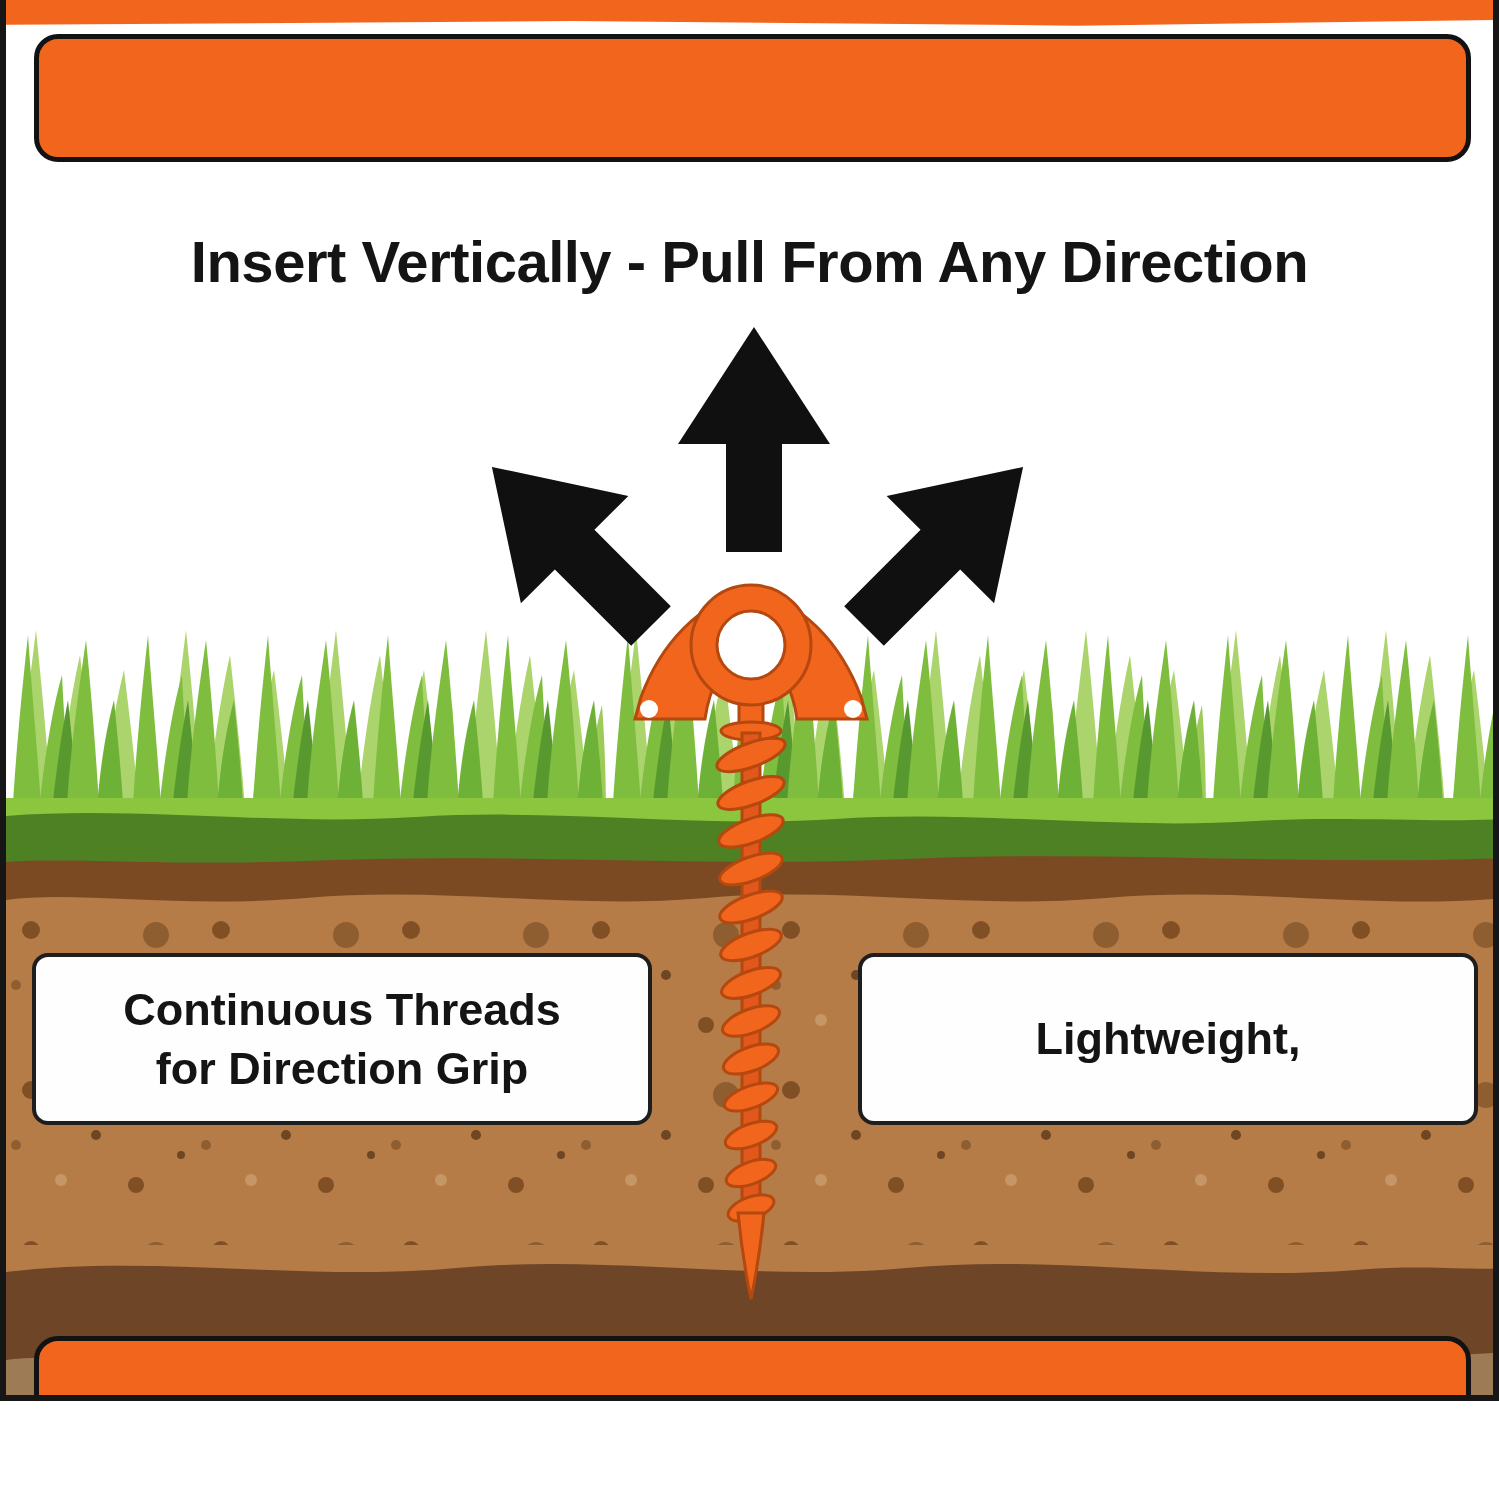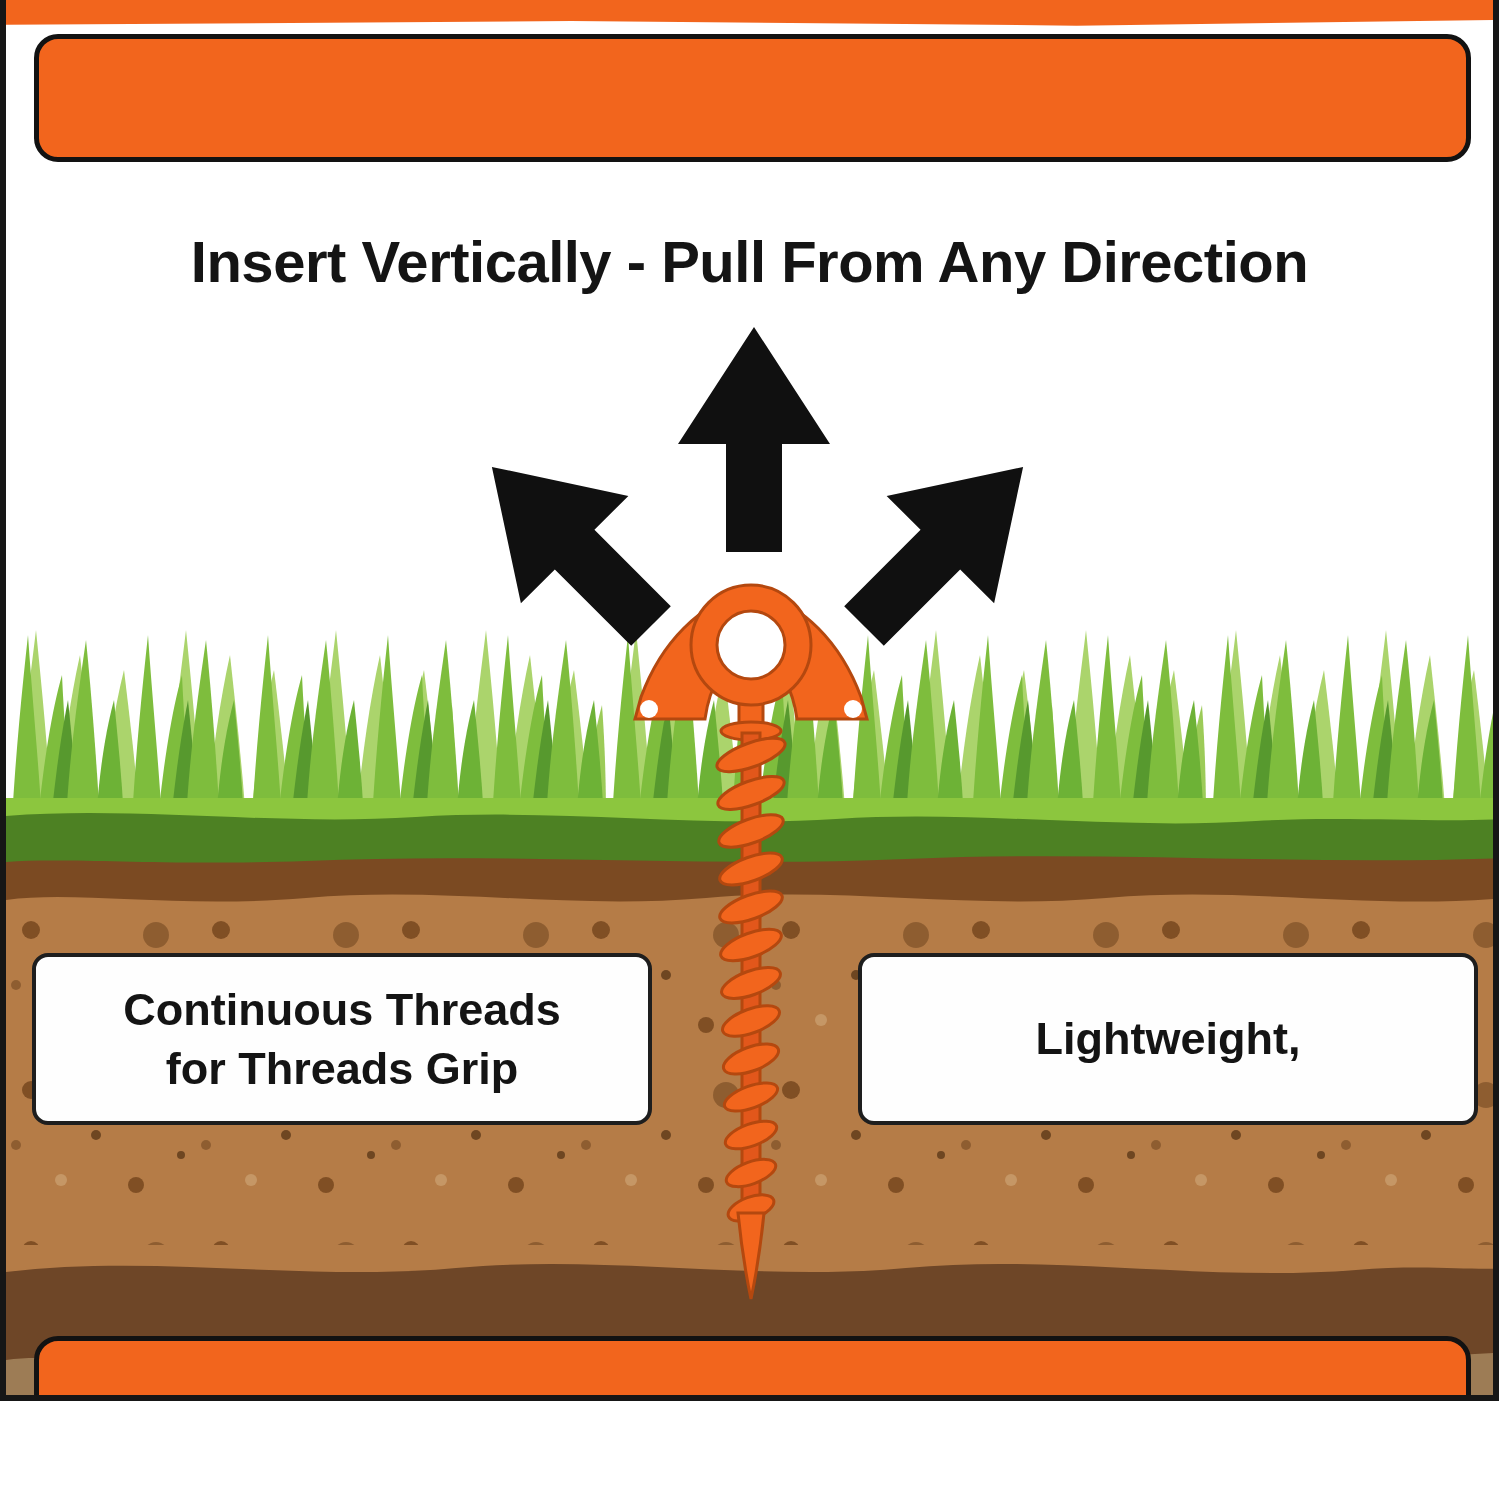--- a/index.html
+++ b/index.html
@@ -142,19 +142,19 @@
         <ellipse cx="160" cy="608" rx="26" ry="11" transform="rotate(-20 160 608)"></ellipse>
         <ellipse cx="160" cy="643" rx="24" ry="11" transform="rotate(-20 160 643)"></ellipse>
       </g>
 
       <path d="M147,648 C151,688 156,715 160,734 C164,715 169,688 173,648 Z"></path>
     </g>
   </svg>
 
   <div class="callout left">
     <span>Continuous Threads</span>
-    <span>for Threads Grip</span>
+    <span>for Direction Grip</span>
   </div>
   <div class="callout right">
     <span>Lightweight,</span>
   </div>
 
 </div>
 
 </body></html>

